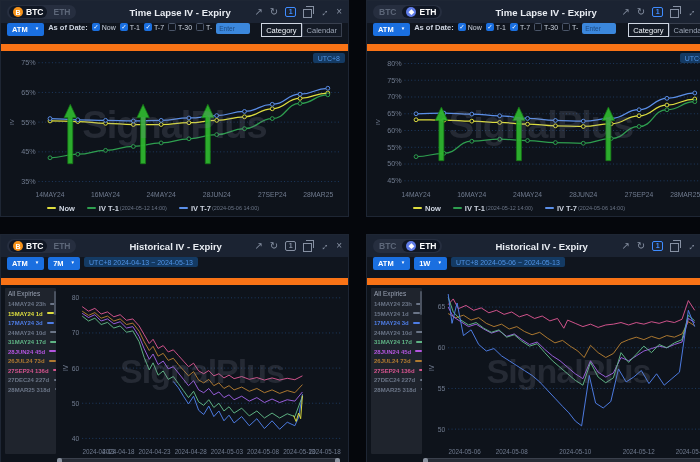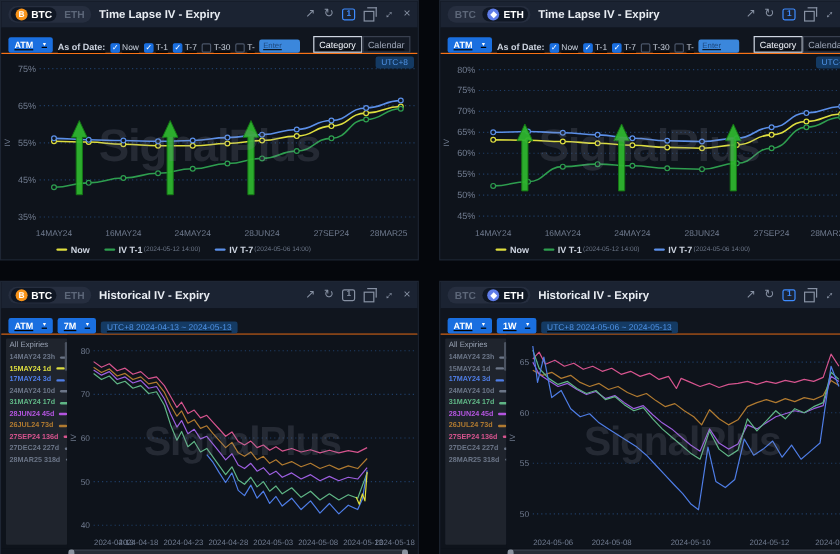--- a/index.html
+++ b/index.html
@@ -7,41 +7,41 @@
   .grid{display:grid;grid-template-columns:349px 350px;grid-template-rows:217px 244px;gap:17px;background:#05070c;}
   .panel{background:#0e131b;display:flex;flex-direction:column;overflow:hidden;border:1px solid #1e2634;box-sizing:border-box;position:relative;}
   
   .phead{height:22px;min-height:22px;display:flex;align-items:center;padding:0 6px;background:#1b2332;gap:6px;}
   .coin-pill{display:flex;align-items:center;background:#262e3f;border-radius:9px;padding:1px 2px;gap:2px;}
   .coin{font-size:8.5px;font-weight:bold;color:#5d6779;padding:1px 4px;display:flex;gap:3px;align-items:center;border-radius:8px;}
   .coin.active{color:#fff;background:#101724;}
   .coin-ic{width:10px;height:10px;border-radius:50%;color:#fff;font-size:7px;display:flex;align-items:center;justify-content:center;font-weight:bold;}
   .coin-ic.btc{background:#f7931a;}
   .coin-ic.eth{background:#5f7ce8;}
-  .ptitle{font-size:9.5px;font-weight:bold;color:#e8ecf2;white-space:nowrap;}
+  .ptitle{font-size:9.5px;font-weight:bold;color:#e8ecf2;white-space:nowrap;margin-left:47px;}
   .hicons{margin-left:auto;display:flex;gap:7px;align-items:center;color:#8791a3;font-size:10px;}
   .hicon{line-height:1;cursor:pointer;}
   .hicon.win1{border:1px solid #3f8cff;color:#3f8cff;font-size:7px;line-height:8px;padding:0 2.5px;border-radius:2px;font-weight:bold;}
   .hicon.win1.gray{border-color:#8791a3;color:#8791a3;}
   .hicon.rot{display:inline-block;transform:rotate(-45deg);}
   .copyic{width:7px;height:7px;border:1px solid currentColor;position:relative;display:inline-block;margin-top:2px;}
   .copyic::before{content:"";position:absolute;left:2px;top:-4px;width:7px;height:7px;border-top:1px solid currentColor;border-right:1px solid currentColor;}
   
-  .ptoolbar{height:21px;min-height:21px;display:flex;align-items:flex-end;gap:4px;padding:0 6px;background:#10151e;border-bottom:1px solid #f97316;text-decoration:underline;}
+  .ptoolbar{height:21px;min-height:21px;display:flex;align-items:flex-start;gap:4px;padding:0 6px;background:#10151e;border-bottom:7px solid #f97316;}
   .sel{background:#1a6fe0;color:#fff;font-size:7.5px;font-weight:bold;border-radius:2px;height:13px;display:flex;align-items:center;padding:0 5px;gap:7px;cursor:pointer;}
   .sel .caret{font-size:4.5px;line-height:1;}
   .lbl{font-size:7.5px;color:#cdd4e0;font-weight:bold;white-space:nowrap;}
   .cb{display:flex;align-items:center;gap:2px;font-size:7px;color:#cdd4e0;cursor:pointer;white-space:nowrap;}
   .cbbox{width:8px;height:8px;border:1px solid #4a5568;border-radius:1.5px;background:transparent;box-sizing:border-box;position:relative;}
   .cbbox.on{background:#1a6fe0;border-color:#1a6fe0;}
   .cbbox.on::after{content:"\2713";position:absolute;left:0.5px;top:-1px;color:#fff;font-size:6.5px;}
   .t-input{width:34px;height:11px;background:#3b87dc;border:none;border-radius:2px;font-size:6.5px;color:#12335c;padding:0 3px;box-sizing:border-box;outline:none;font-family:"Liberation Sans",sans-serif;}
   .t-input::placeholder{color:#1d4a80;}
   .views{margin-left:auto;display:flex;}
-  .vbtn{font-size:7.5px;padding:1.5px 4px;border:1px solid #39404f;color:#9aa3b3;background:#141a25;cursor:pointer;white-space:nowrap;margin-top:19px;}
+  .vbtn{font-size:7.5px;padding:1.5px 4px;border:1px solid #39404f;color:#9aa3b3;background:#141a25;cursor:pointer;white-space:nowrap;}
   .vbtn.active{border-color:#cfd6e2;color:#f2f5fa;}
   .badge{background:#143a63;color:#4f93e6;font-size:7px;padding:1.5px 5px;border-radius:2px;white-space:nowrap;}
   
   .chart-zone{position:relative;flex:1;background:#0e131b;}
   .chart-zone svg{position:absolute;inset:0;width:100%;height:100%;}
   .utc{position:absolute;top:2px;right:3px;z-index:3;}
   .wm{position:absolute;inset:0;display:flex;align-items:center;justify-content:center;font-size:38px;font-weight:bold;color:rgba(128,137,153,0.20);z-index:1;pointer-events:none;letter-spacing:-1px;}
   .wm.small{font-size:34px;}
   .plegend{height:16px;min-height:16px;display:flex;align-items:center;gap:12px;padding-left:46px;background:#0e131b;font-size:7.5px;color:#cdd4e0;font-weight:bold;}
   .litem{display:flex;align-items:center;}

